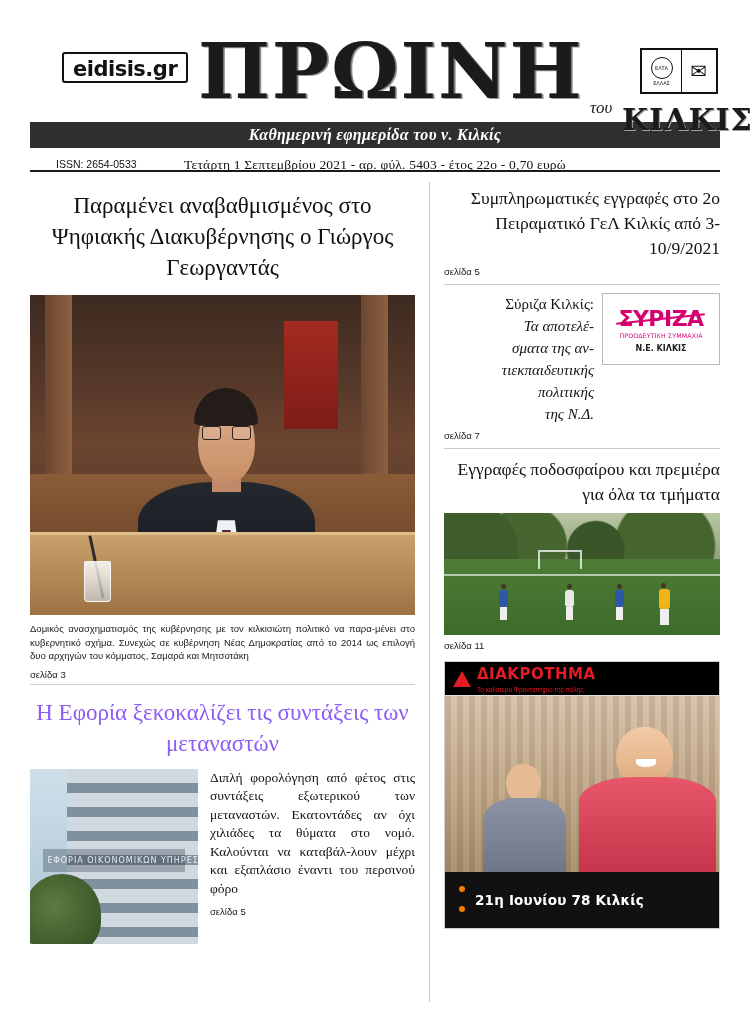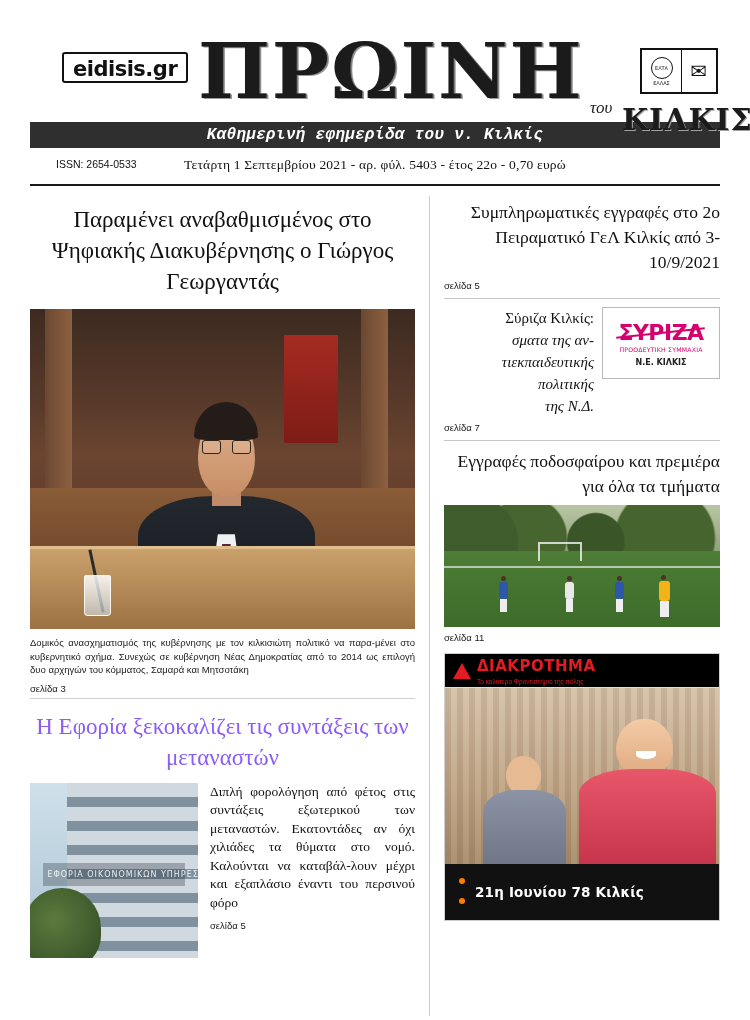--- a/index.html
+++ b/index.html
@@ -121,31 +121,31 @@
   .tagline-bar {
     background: #2f2f2f;
     color: #fff;
     height: 26px;
     margin: 4px 0 0 0;
     display: flex;
     align-items: center;
     justify-content: center;
   }
   .tagline-bar span {
-    font-family: Liberation Mono, monospace;
+    font-family: Liberation Serif, serif;
     font-style: italic;
     font-weight: bold;
     font-size: 16px;
     letter-spacing: 0.3px;
   }
 
   
   .info-row {
     position: relative;
-    height: 38px;
+    height: 24px;
     border-bottom: 2px solid #1a1a1a;
   }
   .issn {
     position: absolute;
     left: 26px; top: 10px;
     font-family: "Liberation Sans", sans-serif;
     font-size: 10.5px;
     color: #111;
   }
   .issue-line {
@@ -669,20 +669,21 @@
 
     <div class="col-right">
 
       <div class="headline-right">Συμπληρωματικές εγγραφές στο 2ο Πειραματικό ΓεΛ Κιλκίς από 3-10/9/2021</div>
       <div class="page-ref-plain">σελίδα 5</div>
       <div class="right-divider"></div>
 
       <div class="syriza-block">
         <div class="syriza-text">
           <div>Σύριζα Κιλκίς:</div>
+          <div class="ital">Τα αποτελέ-</div>
           <div class="ital">σματα της αν-</div>
           <div class="ital">τιεκπαιδευτικής πολιτικής</div>
           <div class="ital">της Ν.Δ.</div>
         </div>
         <div class="syriza-logo">
           <div class="syriza-word">
             <span>ΣΥΡΙΖΑ</span>
             <span class="strike"></span>
           </div>
           <div class="syriza-sub1">ΠΡΟΟΔΕΥΤΙΚΗ ΣΥΜΜΑΧΙΑ</div>

